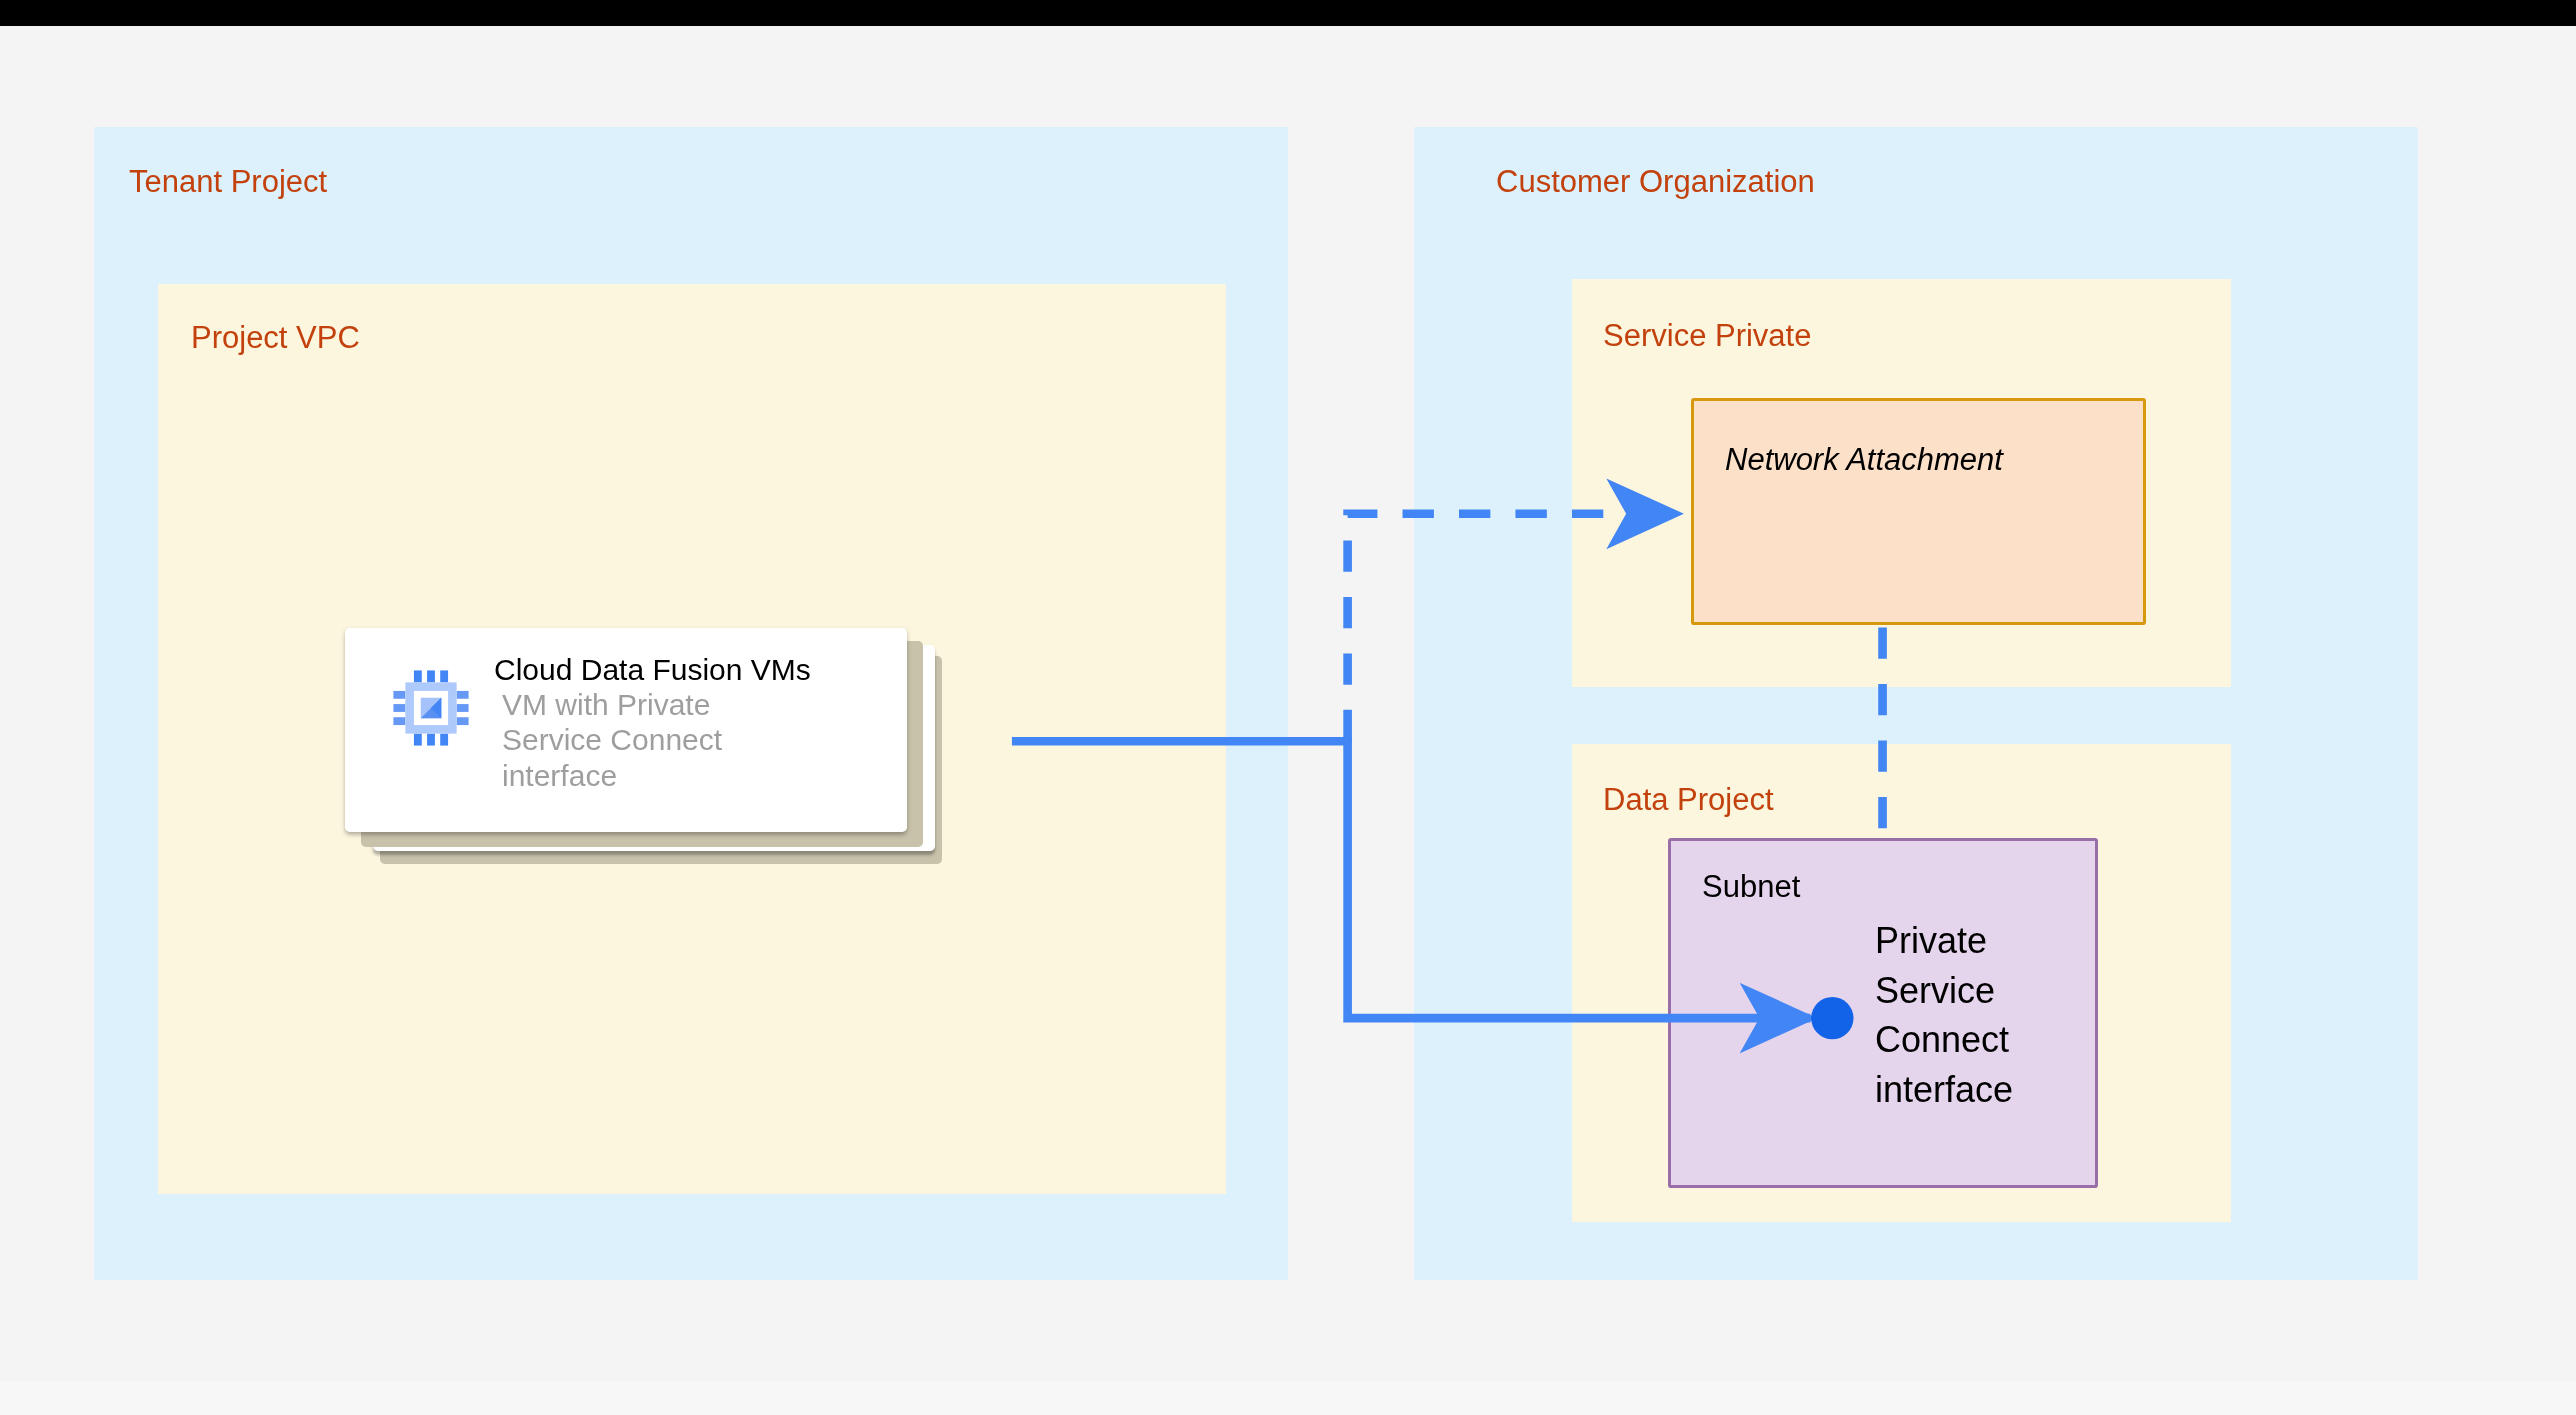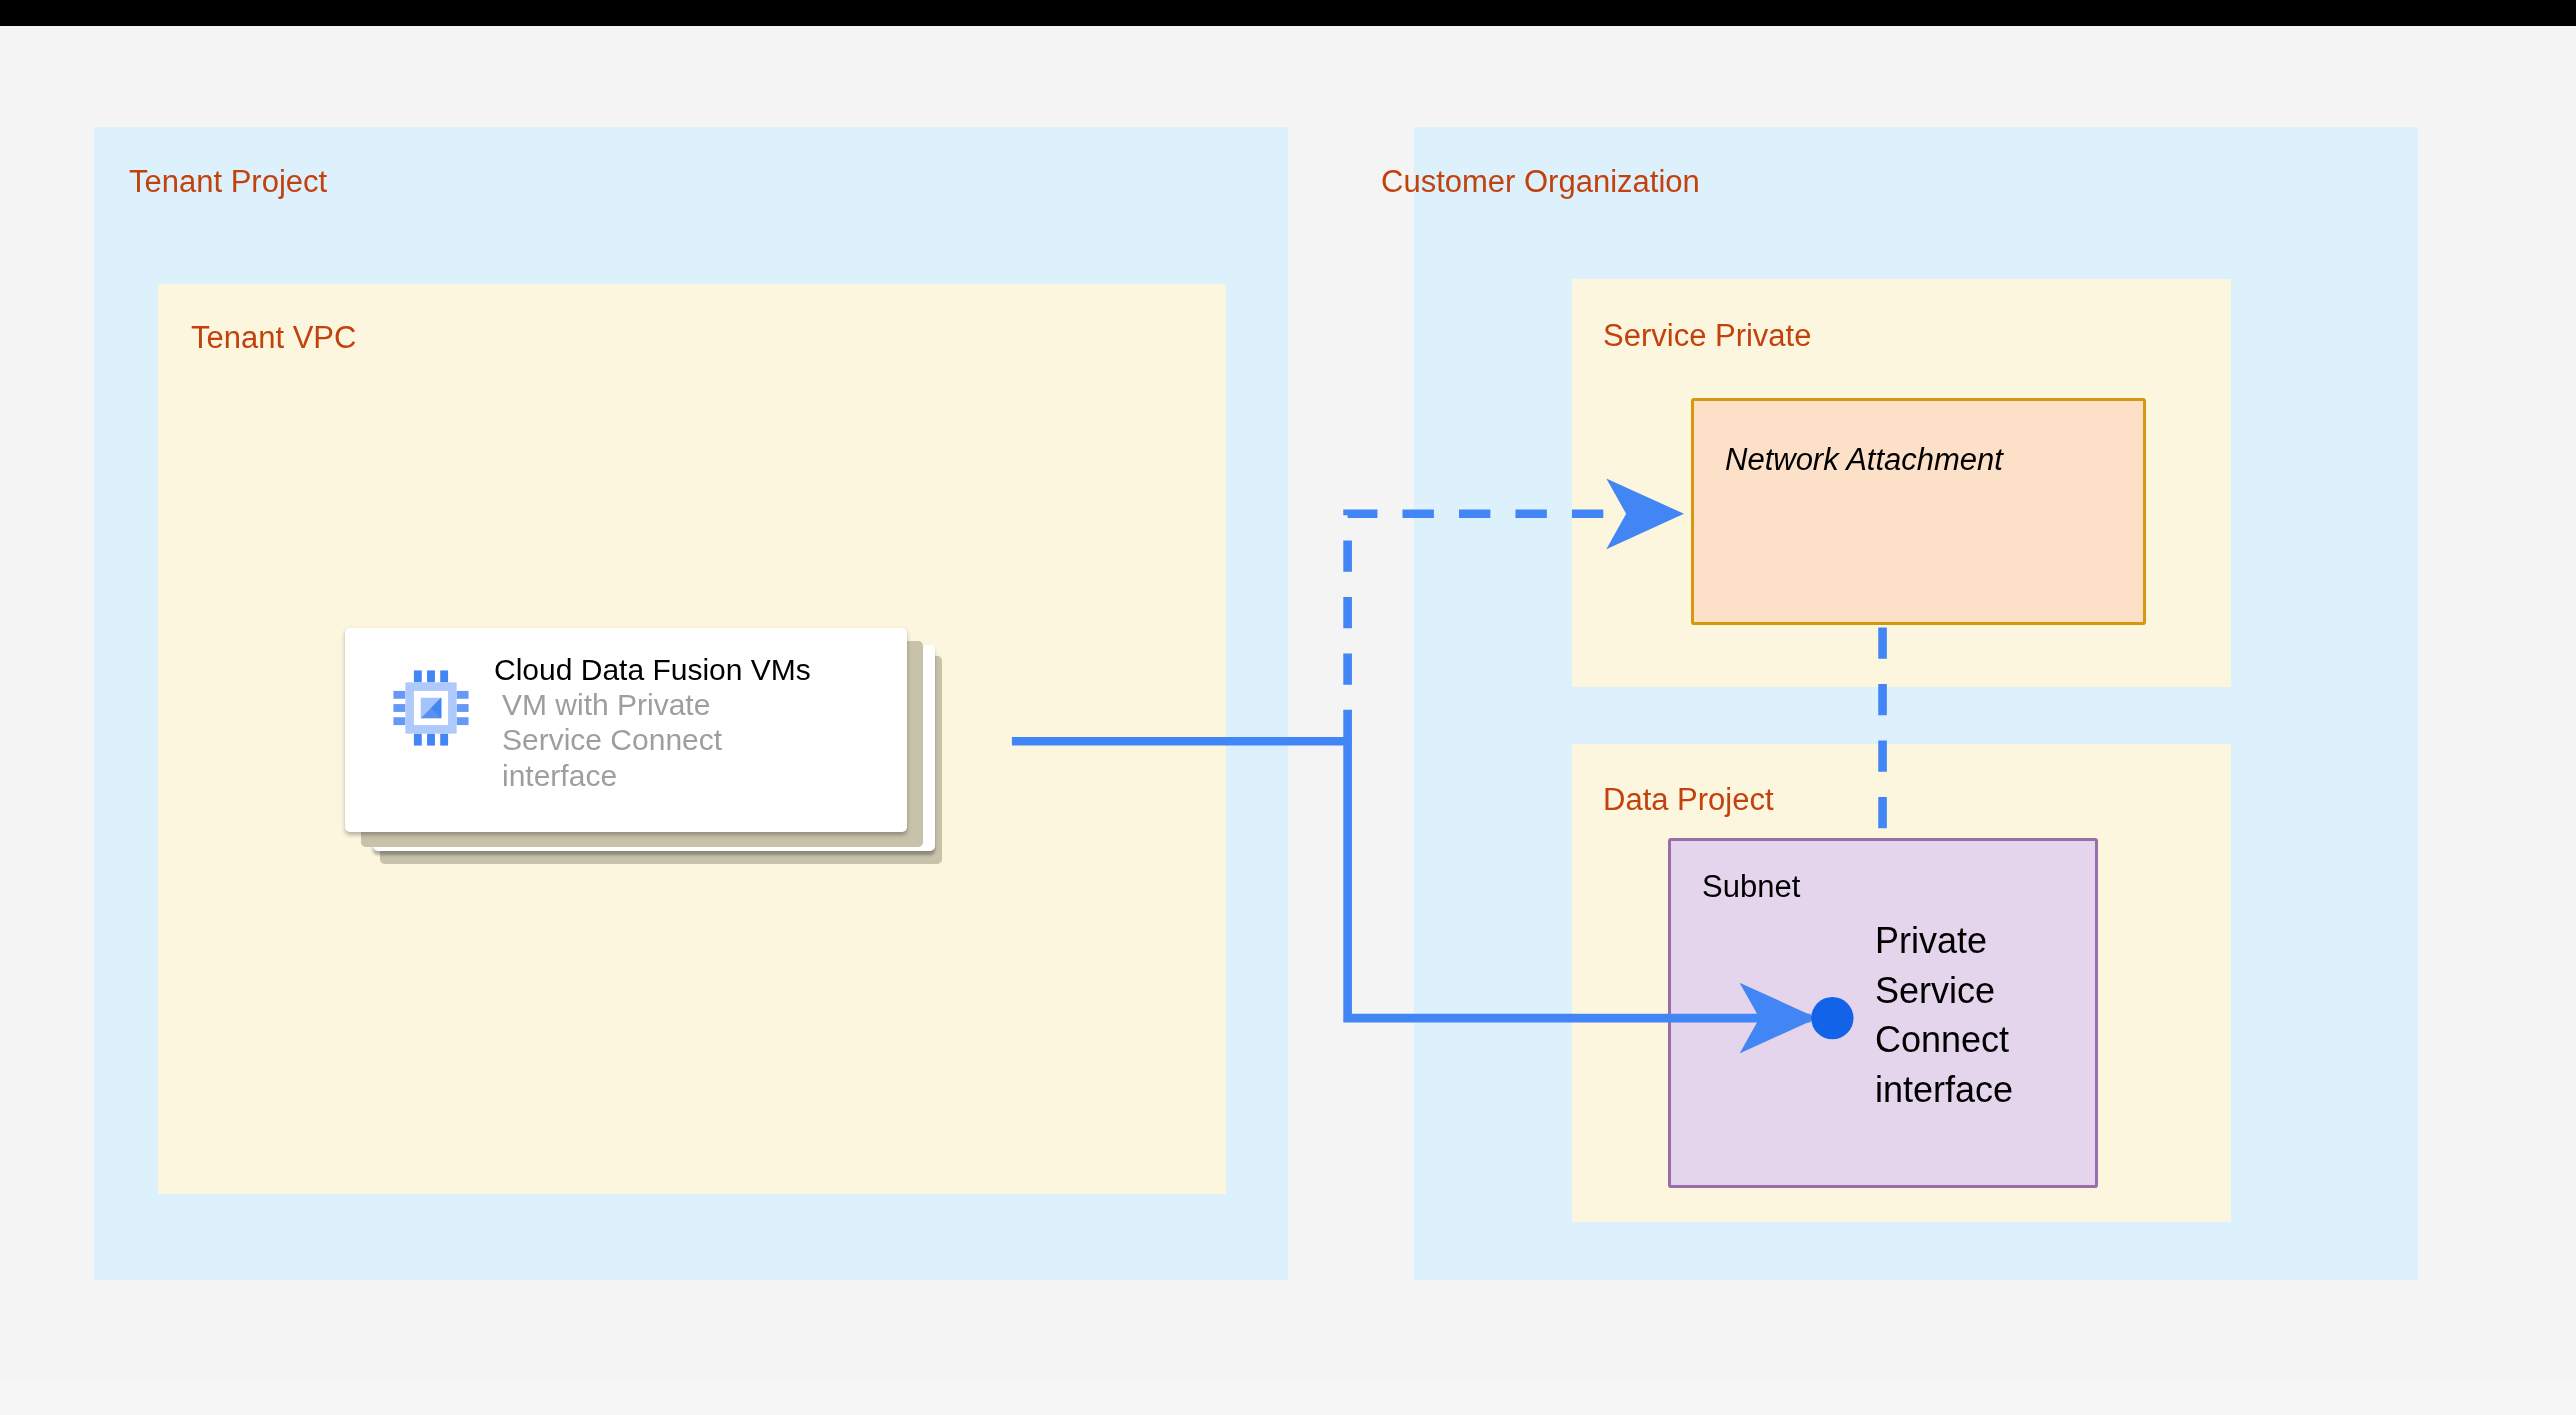--- a/index.html
+++ b/index.html
@@ -143,21 +143,21 @@
 <div id="canvas">
 
   <div class="topbar"></div>
 
   <div class="panel-outer" style="left:94px; top:127px; width:1194px; height:1153px;">
   </div>
   <div class="panel-title" style="left:129px; top:166px;">Tenant Project</div>
 
   <div class="panel-inner" style="left:158px; top:284px; width:1068px; height:910px;">
   </div>
-  <div class="panel-title" style="left:191px; top:322px;">Tenant VPC</div>
+  <div class="panel-title" style="left:191px; top:322px;">Project VPC</div>
 
   <div class="card-stack" style="left:345px; top:628px; width:682px; height:235px;">
 
     <div class="card card-shadowA" style="left:35px; top:28px; width:562px; height:208px; box-shadow:none;"></div>
 
     <div class="card card-shadowB" style="left:28px; top:17px; width:562px; height:206px;"></div>
 
     <div class="card card-shadowA" style="left:15.7px; top:12.6px; width:562px; height:206px; box-shadow:none;"></div>
 
     <div class="card-front" style="left:0px; top:0px; width:562px; height:204px;">
@@ -192,21 +192,21 @@
 
       <div class="card-text">
         <div class="card-title">Cloud Data Fusion VMs</div>
         <div class="card-sub">VM with Private Service Connect interface</div>
       </div>
     </div>
   </div>
 
   <div class="panel-outer" style="left:1414px; top:127px; width:1004px; height:1153px;">
   </div>
-  <div class="panel-title" style="left:1381px; top:166px;">Customer Organization</div>
+  <div class="panel-title" style="left:1496px; top:166px;">Customer Organization</div>
 
   <div class="panel-inner" style="left:1572px; top:279px; width:659px; height:157px;">
   </div>
   <div class="panel-inner" style="left:1572px; top:279px; width:659px; height:408px;">
   </div>
   <div class="panel-title" style="left:1603px; top:320px;">Service Private</div>
 
   <div class="box-na" style="left:1691px; top:398px; width:455px; height:227px;font-style:italic;">
     <span class="box-na-label">Network Attachment</span>
   </div>

